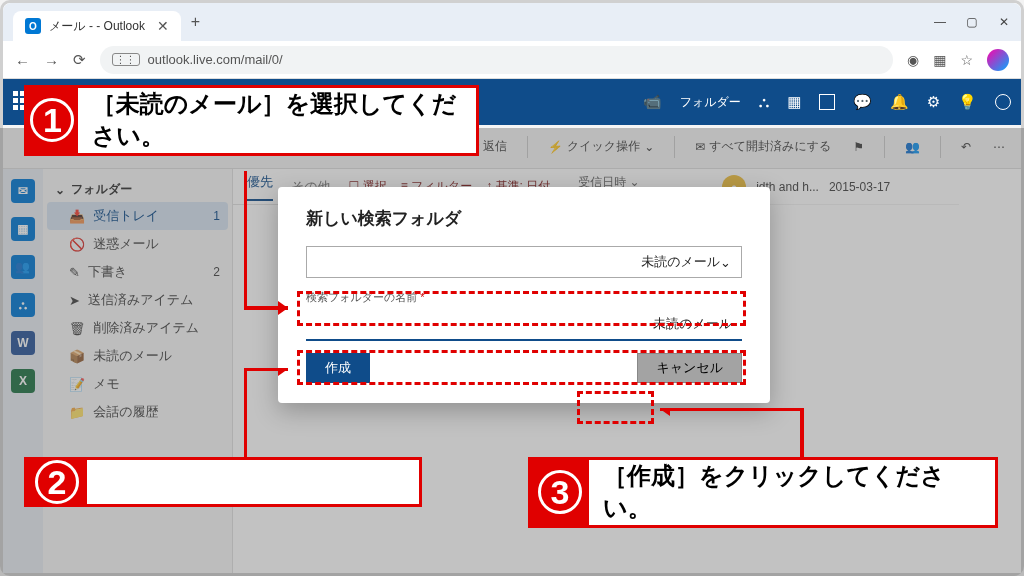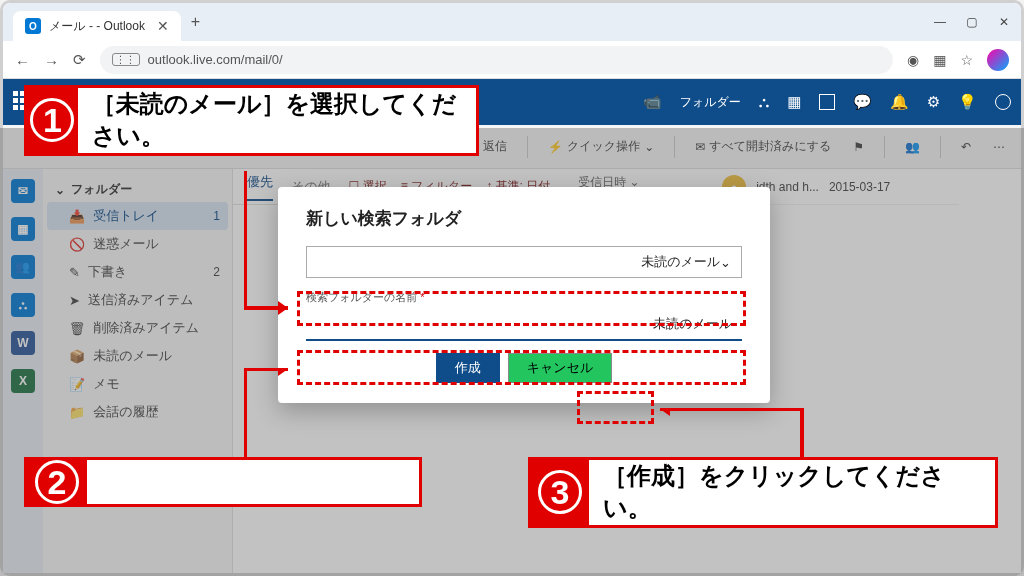--- a/index.html
+++ b/index.html
@@ -63,22 +63,22 @@
   .listrow .rowsubj{flex:1;}
 
   
   .overlay { position: absolute; left: 0; right: 0; top: 128px; bottom: 0; background: rgba(80,80,80,0.35); }
   .modal { position: absolute; left: 278px; top: 187px; width: 492px; background: #fff; border-radius: 4px; box-shadow: 0 8px 24px rgba(0,0,0,.25); padding: 20px 28px; }
   .modal h3 { font-size: 17px; font-weight: 600; color: #222; margin-bottom: 16px; }
   .modal label { font-size: 11px; color: #555; display: block; margin-bottom: 4px; }
   .modal label .req{color:#c00;}
   .modal .field { width: 100%; height: 32px; border: 1px solid #aaa; padding: 0 10px; font-size: 13px; display:flex;align-items:center;justify-content:flex-end;margin-bottom:12px;color:#222;}
   .modal .field.input{border:none;border-bottom:2px solid #0f4c8a;}
-  .modal .buttons{display:flex;gap:8px;justify-content:center;margin-top:4px;}
-  .modal .btn{height:30px;padding:0 18px;border:1px solid #888;font-size:13px;display:flex;align-items:center;background:#22c55e;}
+  .modal .buttons{display:flex;gap:8px;justify-content:space-between;margin-top:4px;}
+  .modal .btn{height:30px;padding:0 18px;border:1px solid #888;font-size:13px;display:flex;align-items:center;background:#a3a3a3;}
   .modal .btn.primary{background:#0f4c8a;color:#fff;border-color:#0f4c8a;}
 
   
   .callout { position: absolute; background: #fff; border: 3px solid #e00000; display: flex; z-index: 50; }
   .callout .num { width: 60px; background: #e00000; color: #fff; font-size: 34px; font-weight: bold; display: flex; align-items: center; justify-content: center; }
   .callout .num span{border:3px solid #fff;border-radius:50%;width:44px;height:44px;display:flex;align-items:center;justify-content:center;}
   .callout .txt { padding: 0 14px; font-size: 24px; font-weight: bold; color: #000; line-height: 1.35; }
   .c1 { left: 24px; top: 85px; width: 455px; }
   .c2 { left: 24px; top: 457px; width: 398px; }
   .c3 { left: 528px; top: 457px; width: 470px; }

